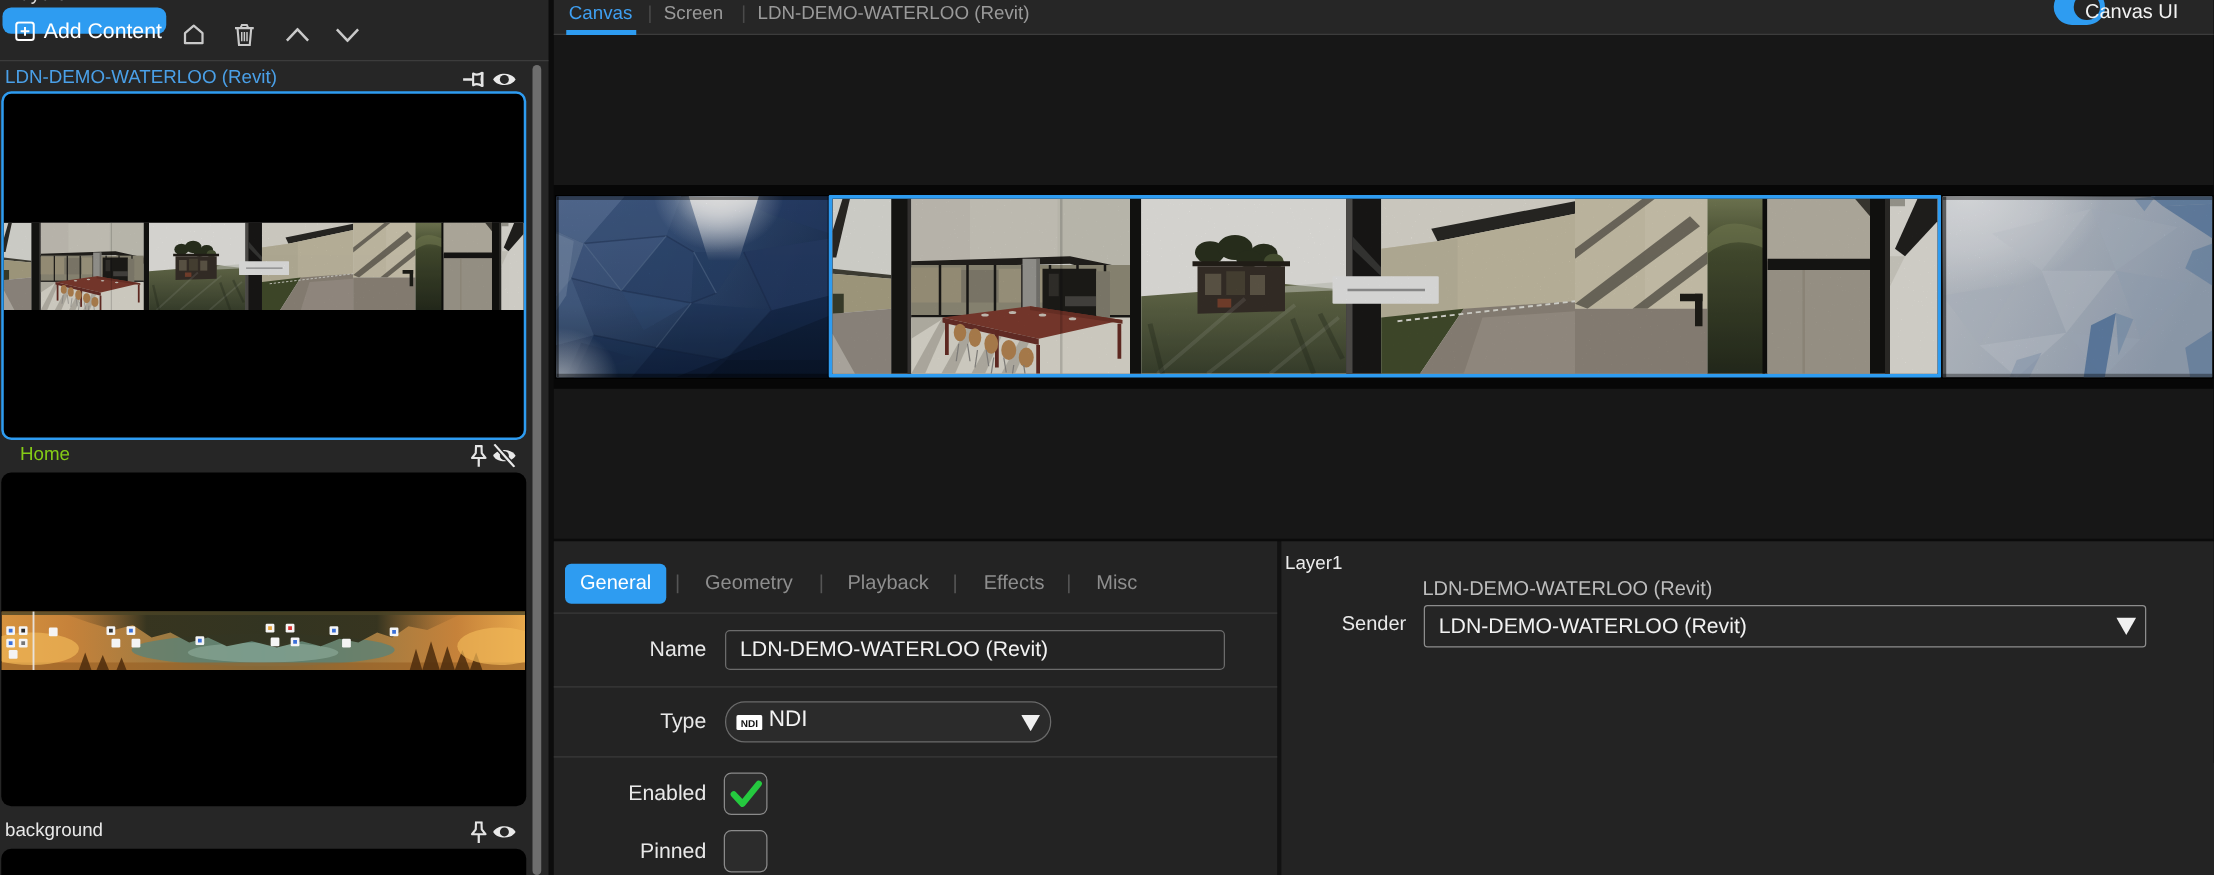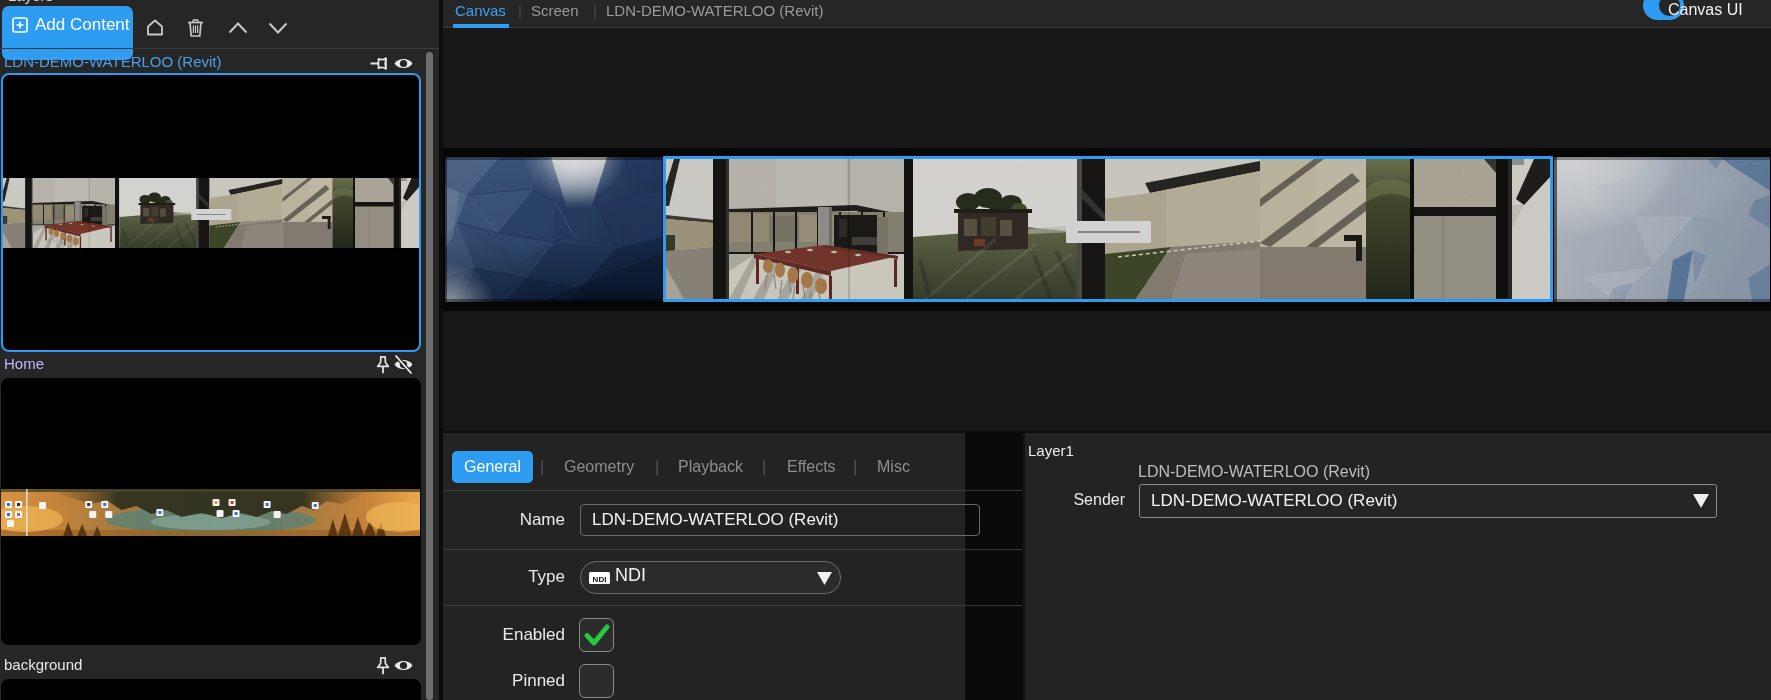--- a/index.html
+++ b/index.html
@@ -4,21 +4,21 @@
 <style>
 * { margin:0; padding:0; box-sizing:border-box; }
 html,body { width:1771px; height:700px; background:#000; overflow:hidden;
   font-family:"Liberation Sans", sans-serif; }
 .abs { position:absolute; }
 #stage { position:relative; width:1771px; height:700px; background:#0a0a0a; }
 
 
 #leftpanel { left:0; top:0; width:439px; height:700px; background:#262626; }
 #layers-title { left:8px; top:-13px; color:#d8d8d8; font-size:15px; }
-#addbtn { left:2px; top:6px; width:131px; height:54px; background:#2e9cf1;
+#addbtn { left:2px; top:6px; width:131px; height:21px; background:#2e9cf1;
   border-radius:7px; color:#fff; font-size:17px; line-height:38px; }
 #addbtn svg { position:absolute; left:10px; top:11px; }
 #addbtn span { position:absolute; left:33px; }
 .toolico { top:19px; }
 #sep-top { left:0; top:48px; width:439px; height:1px; background:#3c3c3c; }
 .rowtitle { left:4px; font-size:15px; }
 .rowicons { position:absolute; left:370px; width:46px; height:18px; }
 .thumb { left:1px; width:420px; background:#000; border-radius:8px; overflow:hidden; }
 #thumb1 { top:73px; height:279px; border:2px solid #2e9cf1; }
 #thumb2 { top:378px; height:267px; }
@@ -34,21 +34,21 @@
 #canvasarea { left:443px; top:28px; width:1328px; height:404px; background:#171717; }
 #stripback { position:absolute; left:0px; top:120px; width:1328px; height:163px; background:#070707; }
 #strip { position:absolute; left:0px; top:128px; width:1328px; height:147px; }
 .seg { position:absolute; top:0; height:147px; }
 #seg-blue { left:1px; width:221px; border:1px solid #000; }
 #seg-mid { left:220px; width:890px; border:3px solid #2e9cf1; border-radius:1px; }
 #seg-pale { left:1110px; width:218px; border:1px solid #000; }
 #canvas-bottom-line { left:443px; top:431px; width:1328px; height:2px; background:#0b0b0b; }
 
 
-#blpanel { left:443px; top:433px; width:522px; height:267px; background:#232323; }
+#blpanel { left:443px; top:433px; width:579px; height:267px; background:#232323; }
 #bl-sep1 { left:0; top:57px; width:579px; height:1px; background:#3a3a3a; }
 #bl-sep2 { left:0; top:116px; width:579px; height:1px; background:#3a3a3a; }
 #bl-sep3 { left:0; top:172px; width:579px; height:1px; background:#3a3a3a; }
 #genbtn { left:9px; top:18px; width:81px; height:32px; background:#2e9cf1; border-radius:5px;
   color:#fff; font-size:16px; text-align:center; line-height:32px; }
 .btabs { top:25px; font-size:16px; color:#8e8e8e; }
 .btab-sep { color:#555; }
 .flabel { color:#e9e9e9; font-size:17px; text-align:right; width:130px; left:-8px; }
 #name-input { left:137px; top:71px; width:400px; height:32px; border:1px solid #6b6b6b;
   border-radius:4px; color:#f2f2f2; font-size:17px; line-height:30px; padding-left:11px; }
@@ -108,21 +108,21 @@
         <path d="M0.5 7.5 C4 1.5 15 1.5 18.5 7.5 C15 13.5 4 13.5 0.5 7.5 Z" fill="#e9e9e9"></path>
         <circle cx="9.5" cy="7.5" r="3.6" fill="#262626"></circle>
       </svg>
   </div>
   <div id="thumb1" class="abs thumb">
     <svg width="416" height="70" viewBox="0 0 884 140" preserveAspectRatio="none" style="position:absolute; left:0; top:103px;">
         <use href="#pano"></use>
       </svg>
   </div>
 
-  <div class="abs rowtitle" style="top:355px; color:#c4b5fd;">Home</div>
+  <div class="abs rowtitle" style="top:355px; color:#84cc16;margin-left:12px;">Home</div>
   <div class="rowicons" style="top:356px;" id="icons2">
     <svg width="14" height="18" viewBox="0 0 14 18" style="position:absolute;left:6px;top:0">
         <path d="M4 0.9 h6" stroke="#e4e4e4" stroke-width="1.7"></path>
         <path d="M4.8 1 L4.6 6.5 L1.6 10.4 L12.4 10.4 L9.4 6.5 L9.2 1" fill="none" stroke="#e4e4e4" stroke-width="1.7" stroke-linejoin="round"></path>
         <path d="M7 10.8 v6.5" stroke="#e4e4e4" stroke-width="1.8"></path>
       </svg>
     <svg width="21" height="19" viewBox="0 0 21 19" style="position:absolute;left:23px;top:-1px">
         <path d="M1.5 9.5 C5 3.5 16 3.5 19.5 9.5 C16 15.5 5 15.5 1.5 9.5 Z" fill="#e9e9e9"></path>
         <circle cx="10.5" cy="9.5" r="3.6" fill="#262626"></circle>
         <path d="M2.5 0.5 L18.5 18.5" stroke="#262626" stroke-width="4"></path>

